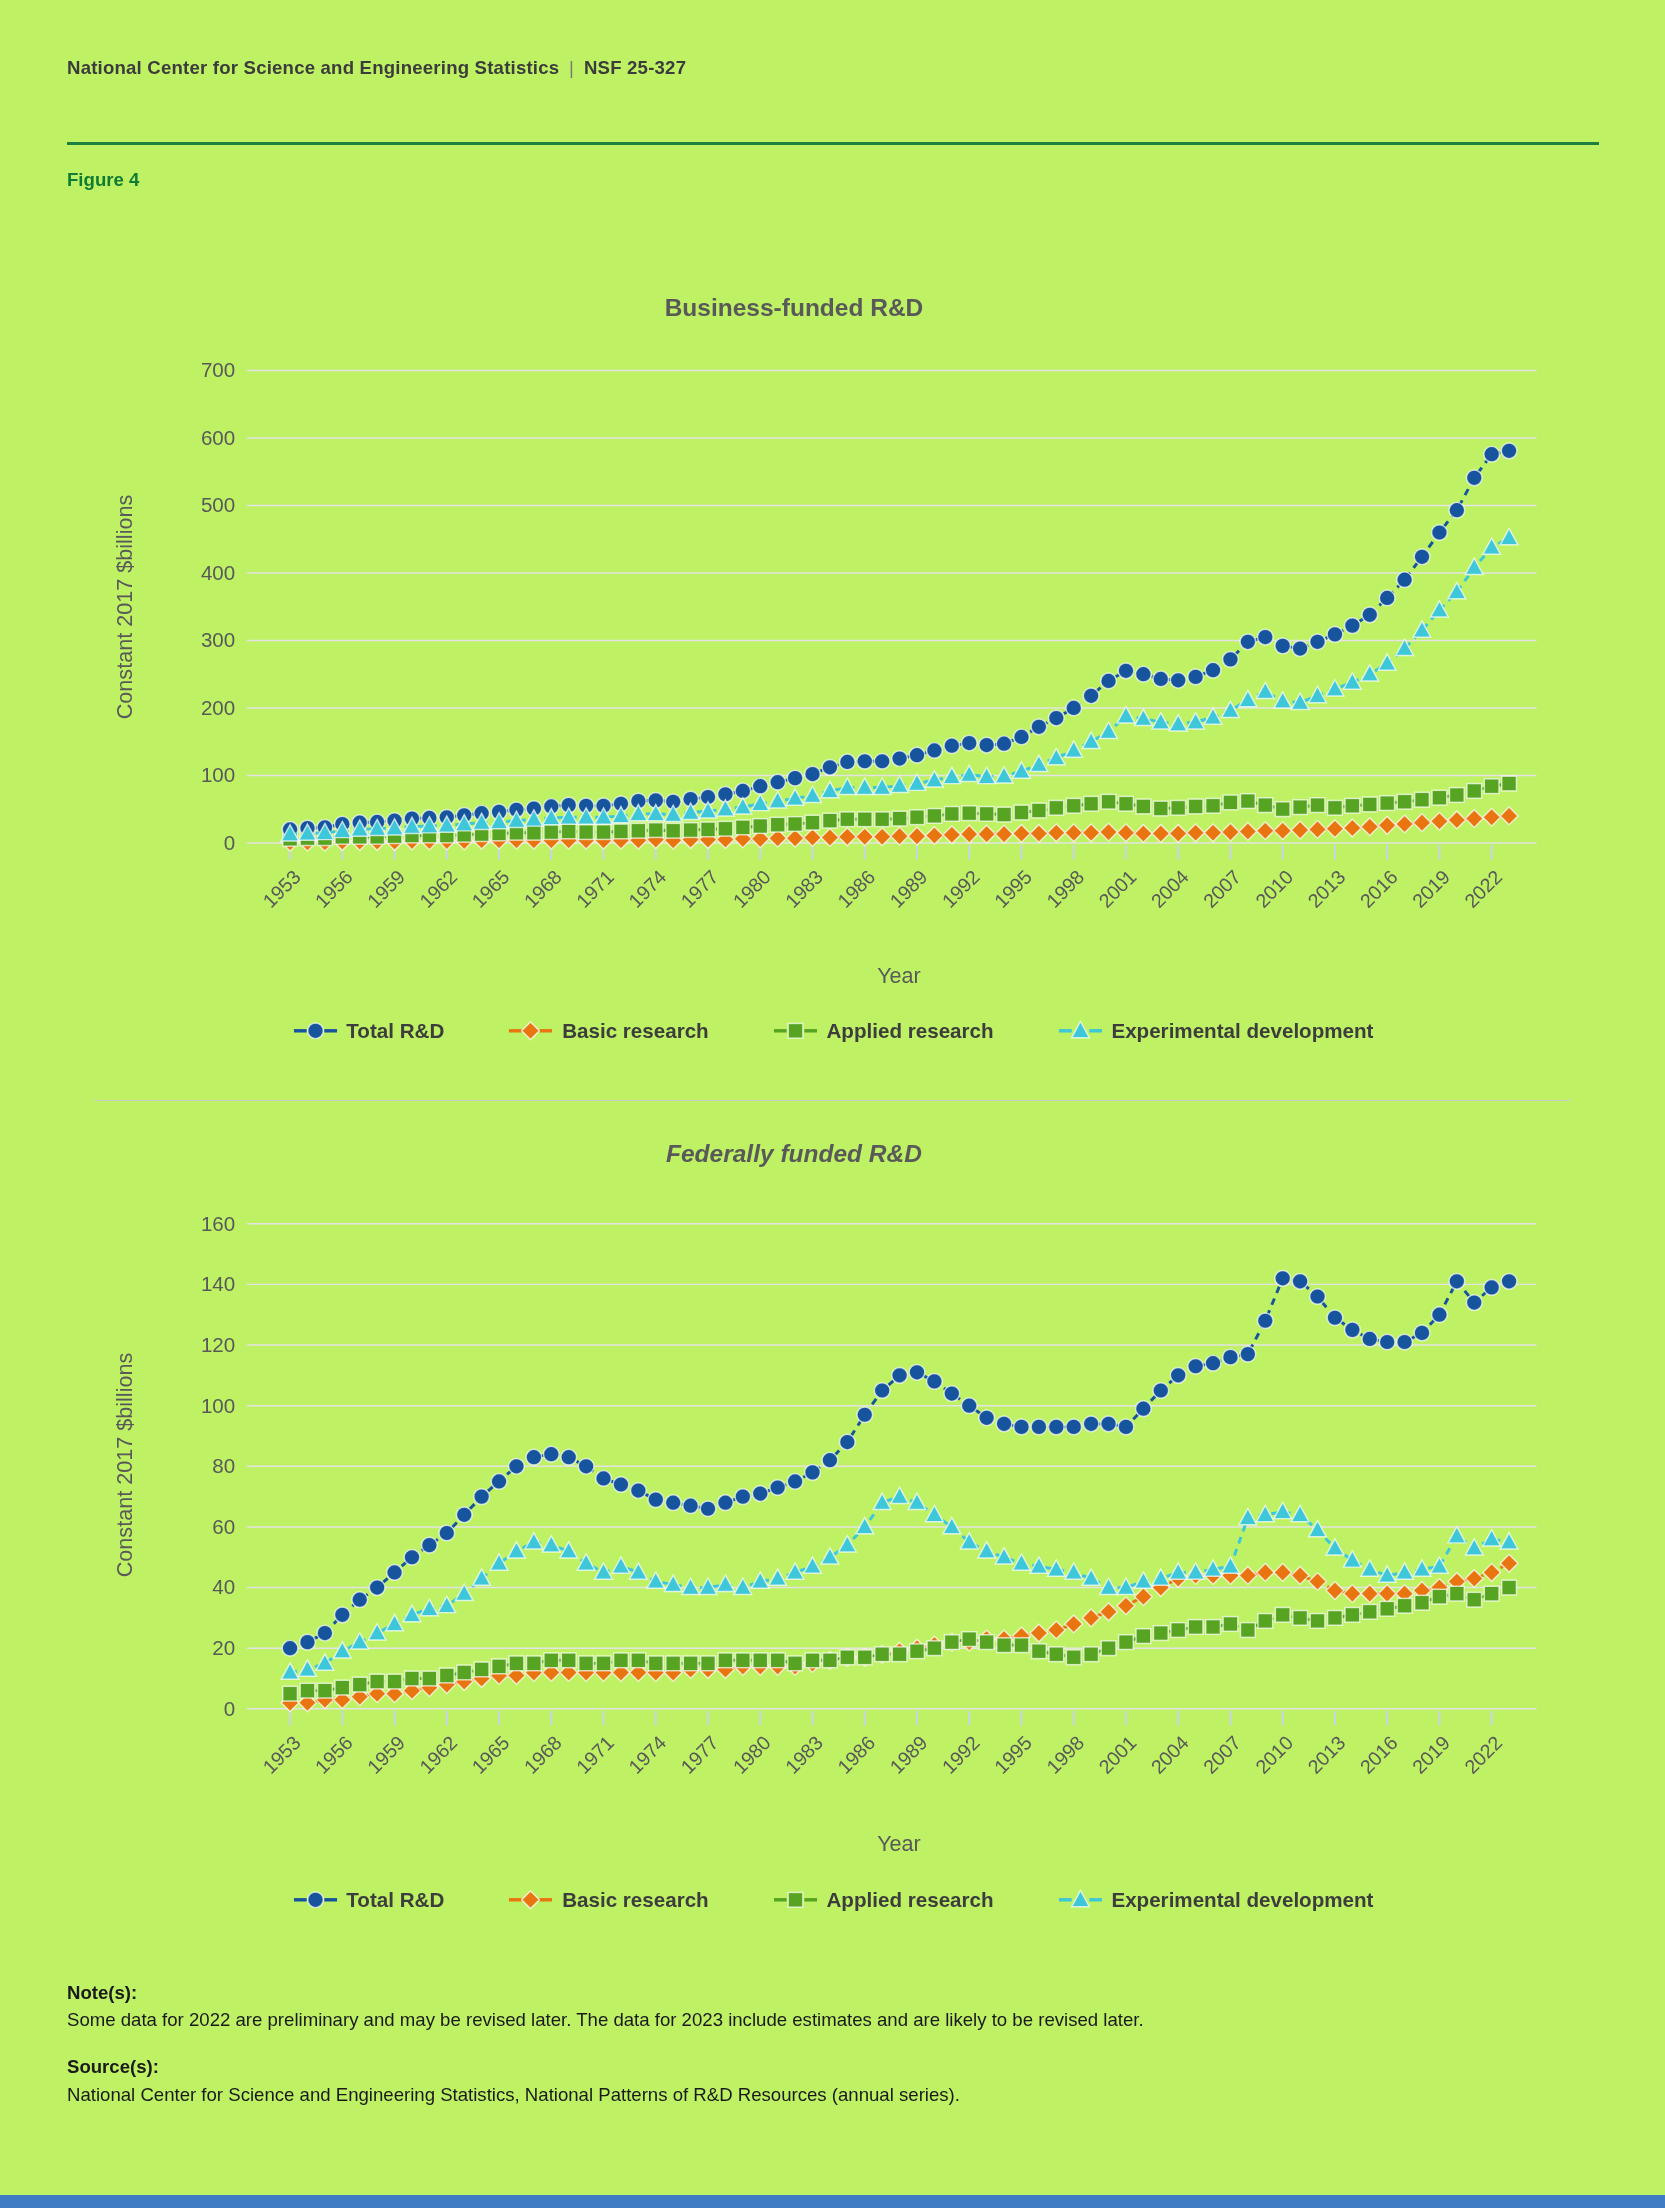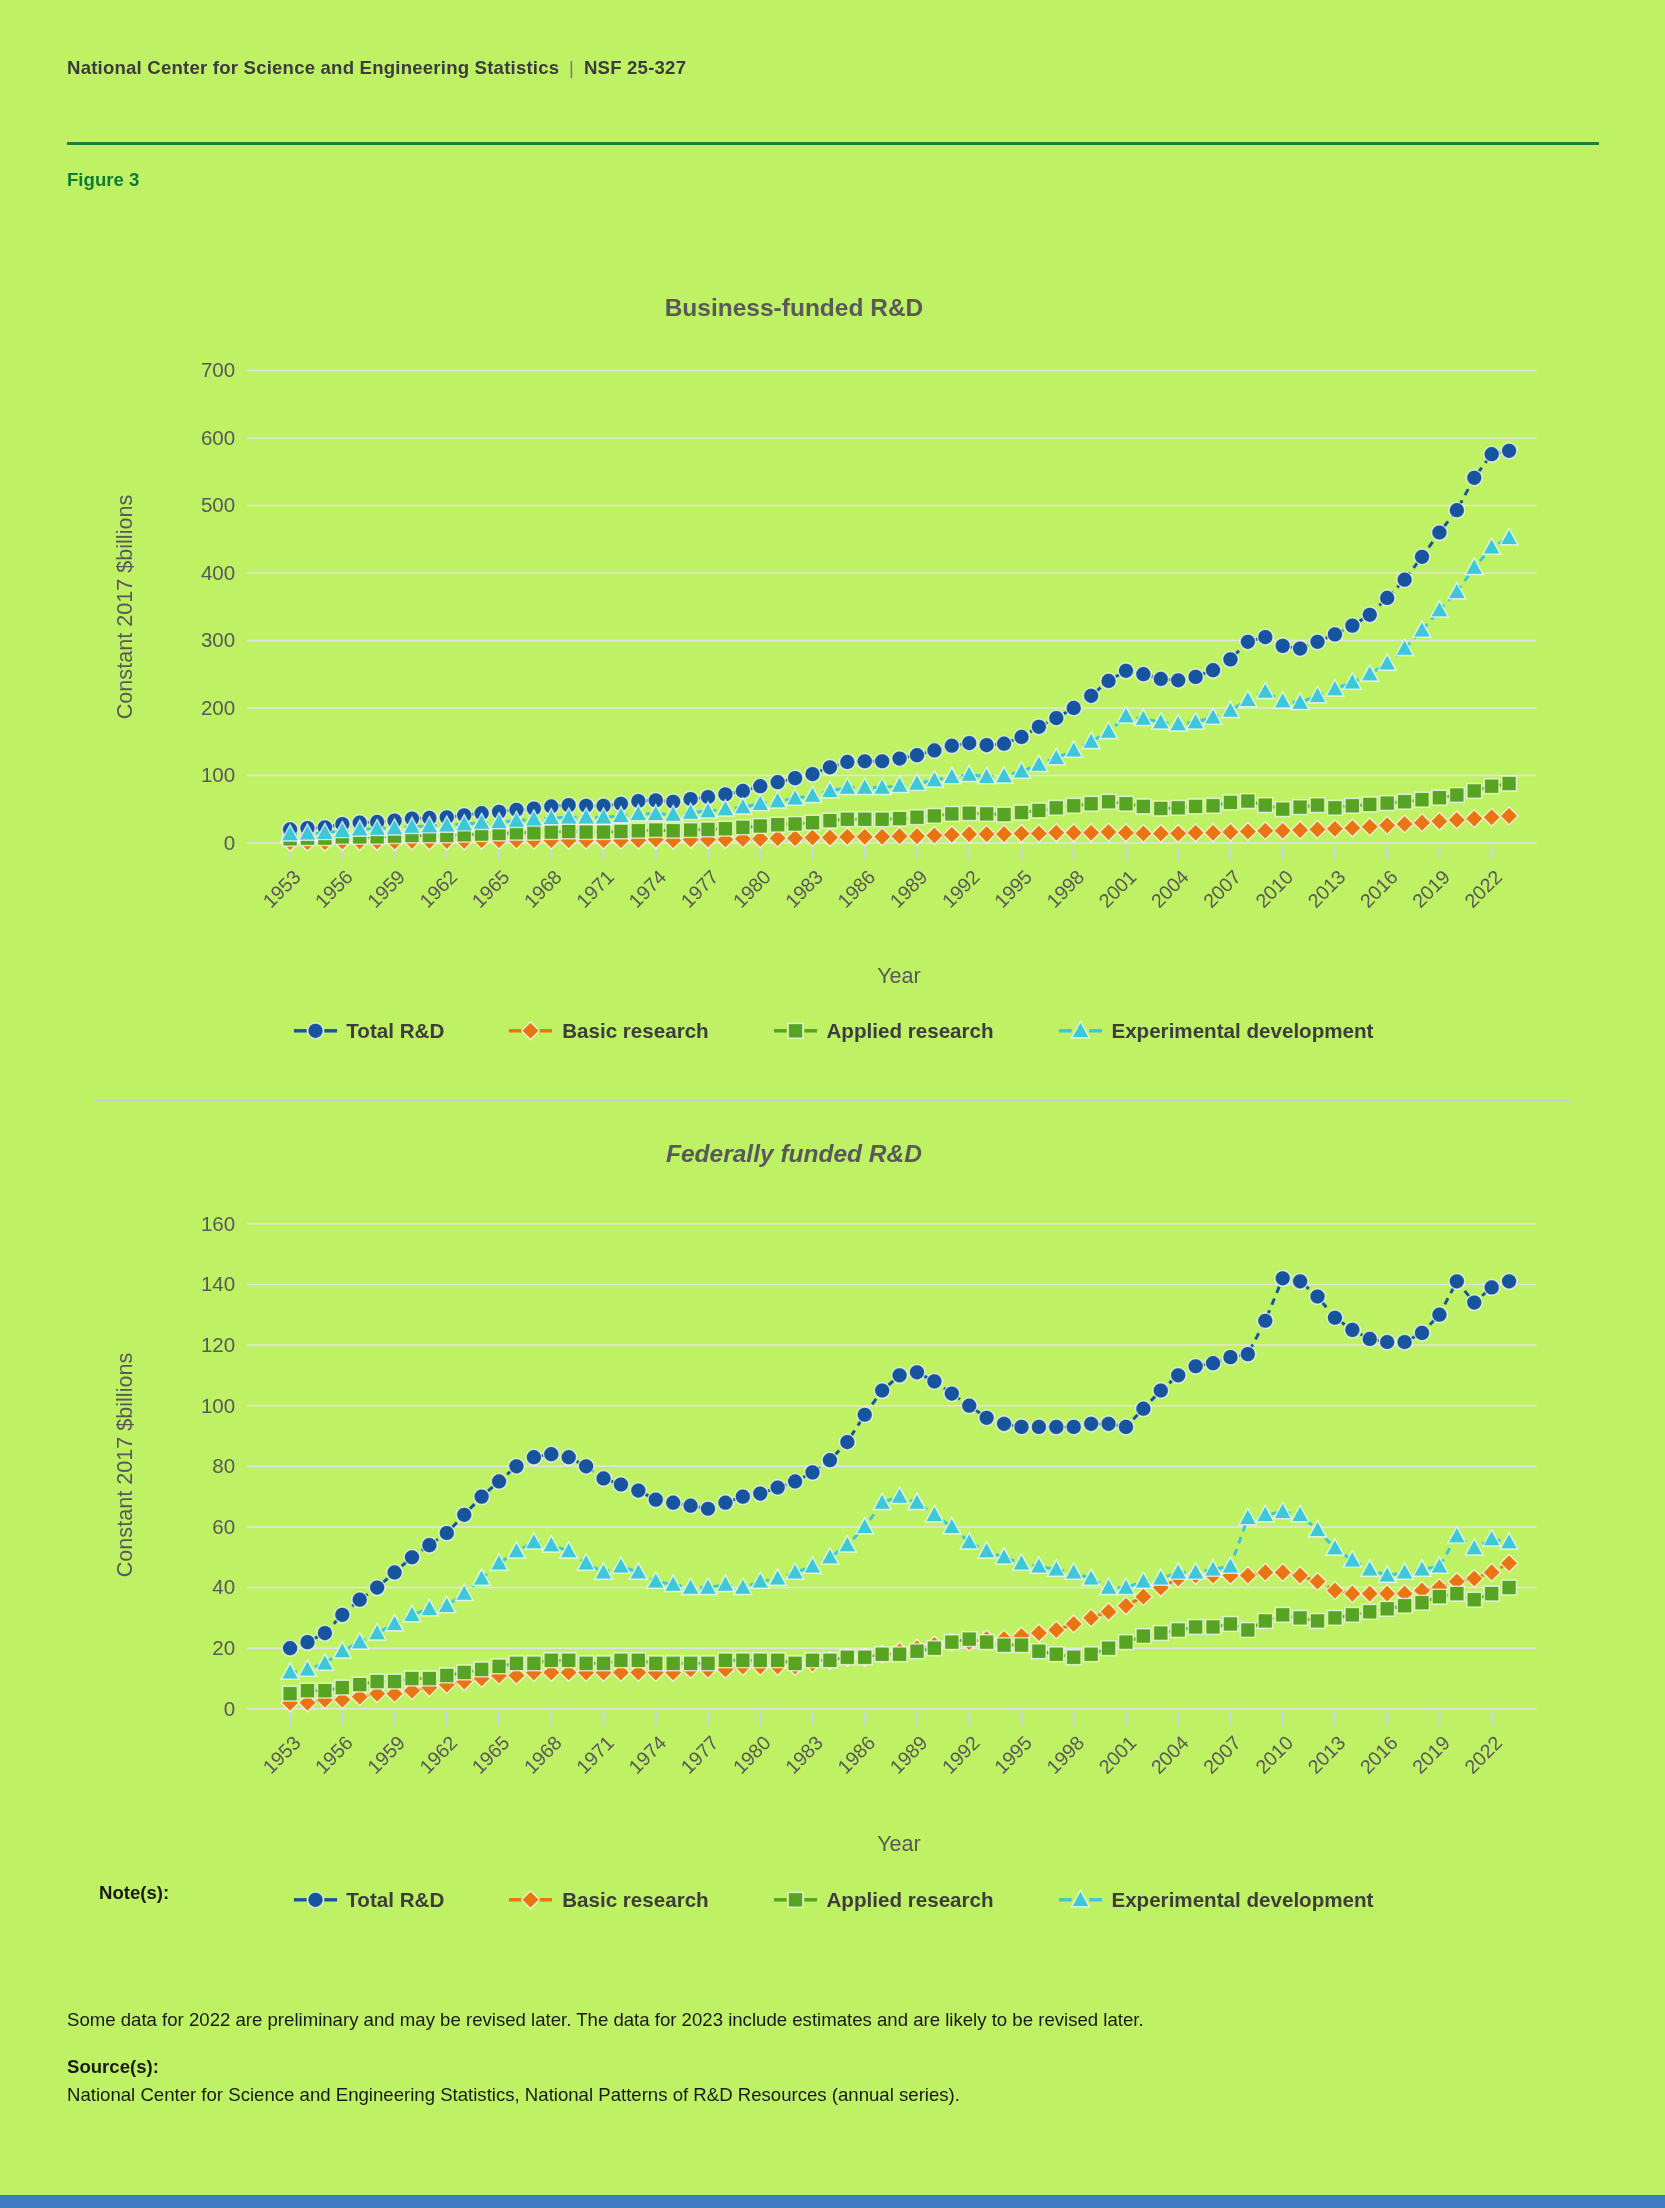--- a/index.html
+++ b/index.html
@@ -34,21 +34,21 @@
 </head>
 <body>
 
 <div class="page">
 
   <div class="report-header">
     <span>National Center for Science and Engineering Statistics</span><span class="sep">|</span><span>NSF 25-327</span>
   </div>
   <div class="header-rule"></div>
 
-  <div class="figure-label">Figure 3</div>
+  <div class="figure-label">Figure 4</div>
 
   <div class="chart-title" style="top:294px;">Business-funded R&amp;D</div>
   <div class="y-axis-title" style="top:607px;">Constant 2017 $billions</div>
   <div id="chart-0" class="chart-svg" style="top: 245px;"><svg width="1665" height="745" viewBox="0 0 1699 760">
         <line x1="252" y1="610" x2="1568" y2="610" stroke="#e3e3e3" stroke-width="1.5"></line>
         <text x="240" y="617" text-anchor="end" font-size="21" fill="#595959">0</text>
         <line x1="252" y1="541.1428571428571" x2="1568" y2="541.1428571428571" stroke="#e3e3e3" stroke-width="1.5"></line>
         <text x="240" y="548.1428571428571" text-anchor="end" font-size="21" fill="#595959">100</text>
         <line x1="252" y1="472.2857142857143" x2="1568" y2="472.2857142857143" stroke="#e3e3e3" stroke-width="1.5"></line>
         <text x="240" y="479.2857142857143" text-anchor="end" font-size="21" fill="#595959">200</text>
@@ -856,20 +856,20 @@
           <line x1="2" y1="11" x2="15" y2="11" stroke="#3ec6d9" stroke-width="3.5"></line>
           <line x1="33" y1="11" x2="46" y2="11" stroke="#3ec6d9" stroke-width="3.5"></line>
           <g>
             <polygon points="24,1.5 33,18 15,18" fill="#3ec6d9" stroke="rgba(255,255,255,0.7)" stroke-width="1.5"></polygon>
           </g>
         </svg>
         <span class="legend-label">Experimental development</span>
       </div>
     </div>
 
-  <div class="notes-label" style="top:1882px;margin-left:32px;">Note(s):</div>
+  <div class="notes-label" style="top:1982px;">Note(s):</div>
   <div class="notes-text" style="top:2009px;">Some data for 2022 are preliminary and may be revised later. The data for 2023 include estimates and are likely to be revised later.</div>
   <div class="notes-label" style="top:2056px;">Source(s):</div>
   <div class="notes-text" style="top:2084px;">National Center for Science and Engineering Statistics, National Patterns of R&amp;D Resources (annual series).</div>
 
   <div class="footer-bar"></div>
 </div>
 
 
 </body></html>

